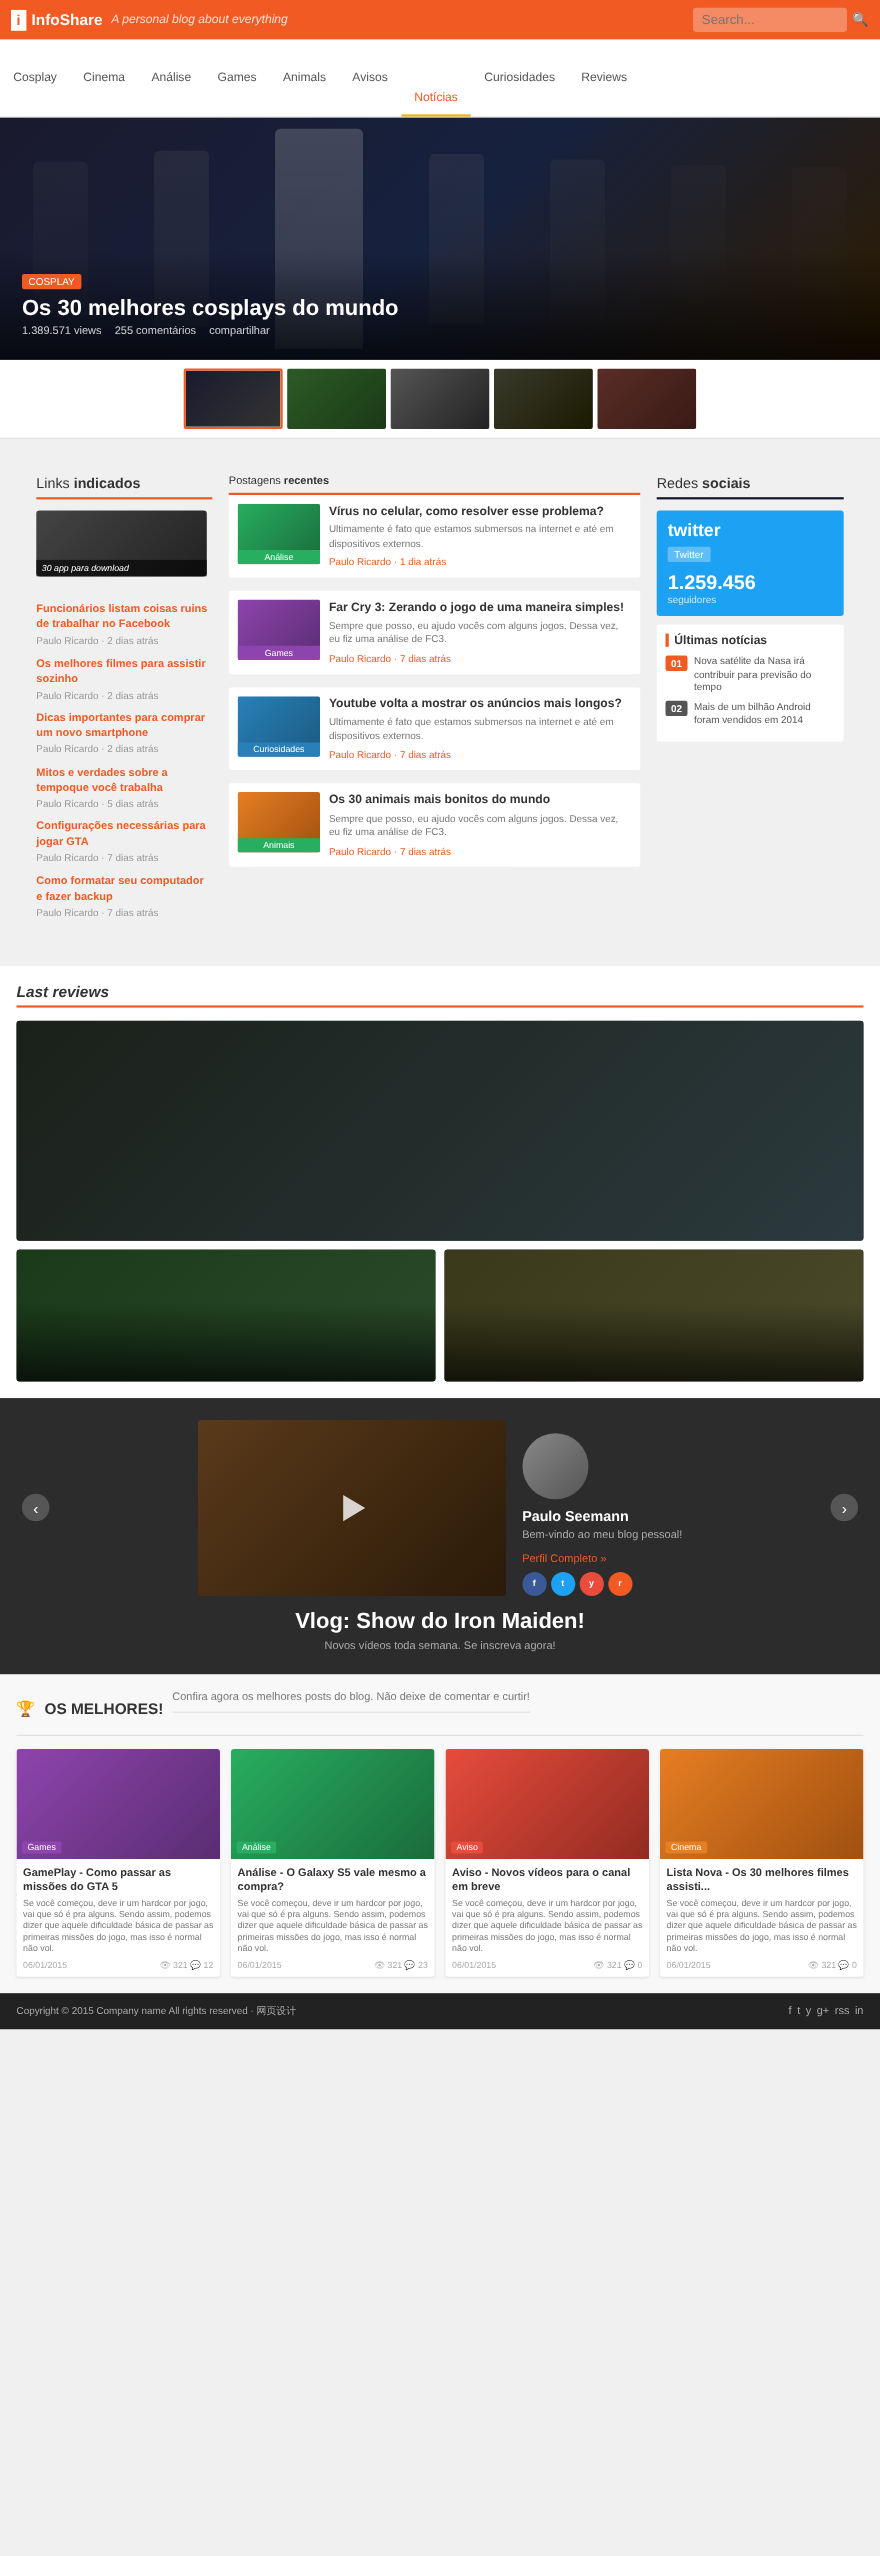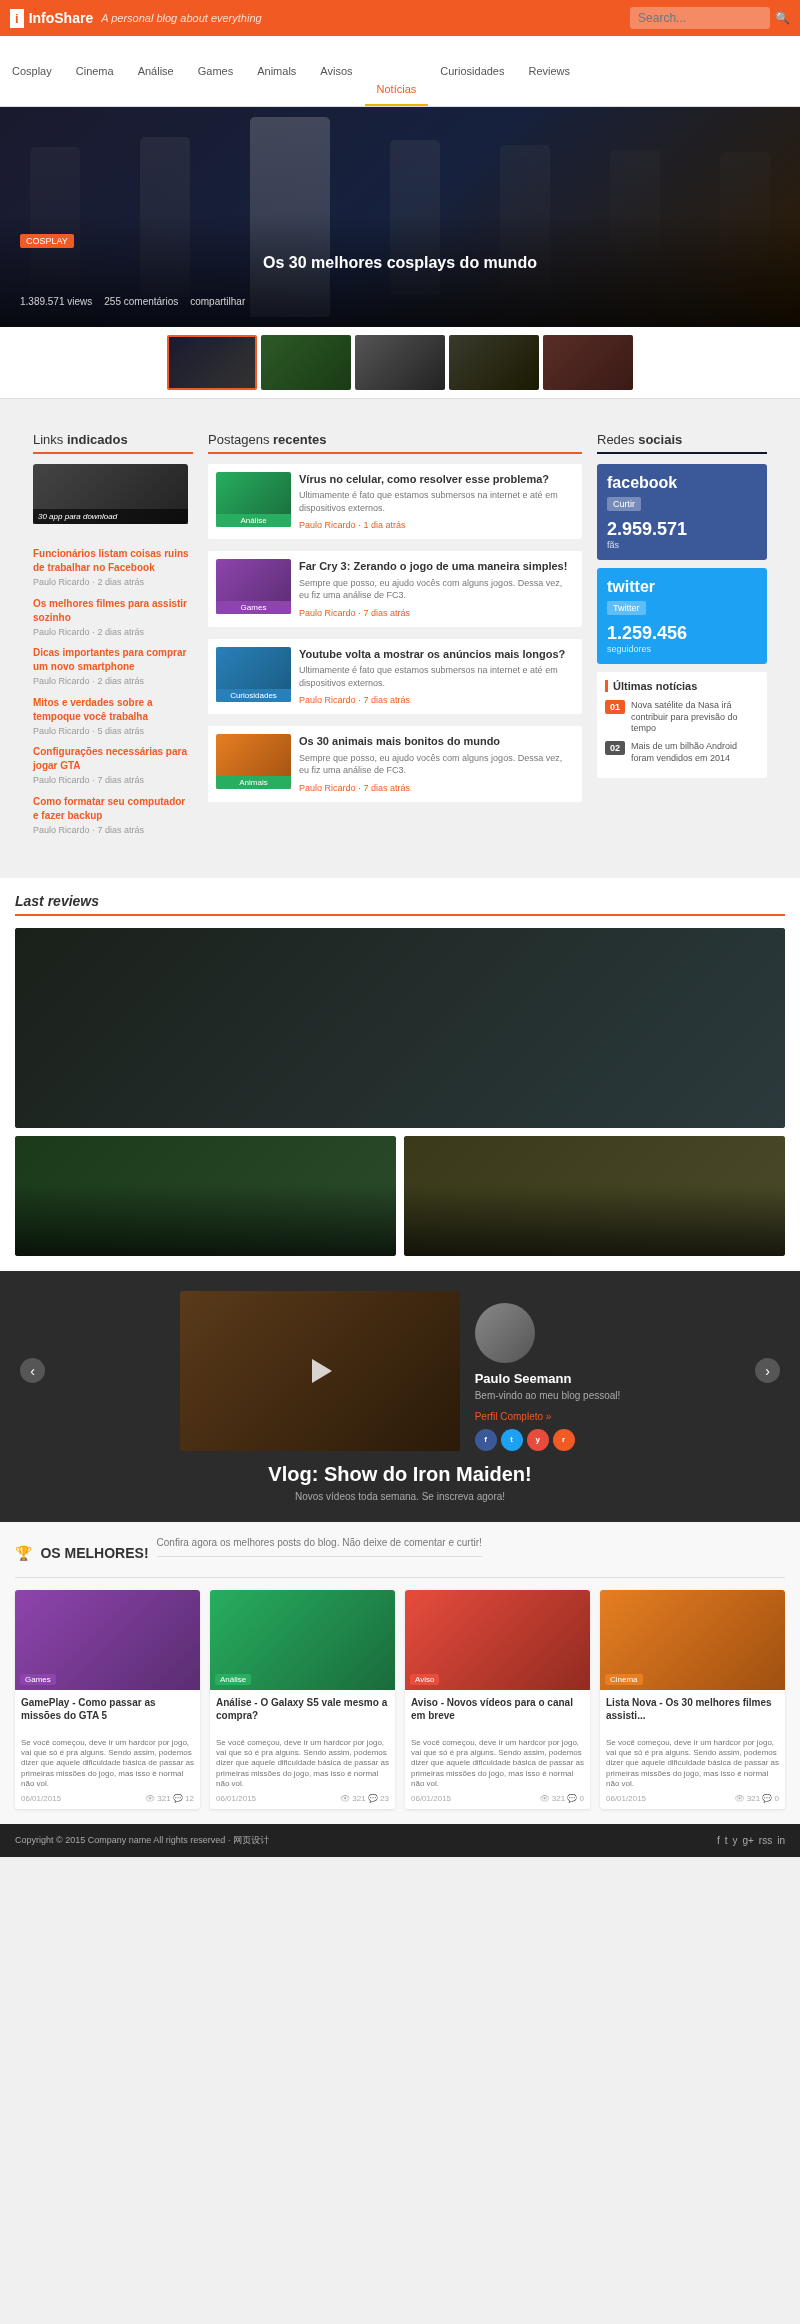--- a/index.html
+++ b/index.html
@@ -16,21 +16,21 @@
     .nav { background: white; border-bottom: 1px solid #ddd; display: flex; align-items: center; }
     .nav a { padding: 9px 12px; font-size: 11px; color: #555; text-decoration: none; display: block; }
     .nav a:hover, .nav a.active { color: #f15a22; }
     .nav a.active { border-bottom: 2px solid #eab308; margin-top: 38px; }
 
     
     .hero { position: relative; height: 220px; overflow: hidden; background: #1a1a2e; display: flex; align-items: flex-end; }
     .hero-bg { width: 100%; height: 100%; background: linear-gradient(135deg, #1a1a2e 0%, #16213e 50%, #2d1b00 100%); position: absolute; top: 0; left: 0; }
     .hero-overlay { position: absolute; bottom: 0; left: 0; right: 0; padding: 20px; background: linear-gradient(transparent, rgba(0,0,0,0.7)); }
     .hero-category { background: #f15a22; color: white; font-size: 9px; padding: 2px 6px; border-radius: 2px; display: inline-block; margin-bottom: 6px; text-transform: uppercase; }
-    .hero-title { color: white; font-size: 16px; font-weight: bold; margin-bottom: 24px; text-align: center; }
+    .hero-title { color: white; font-size: 20px; font-weight: bold; margin-bottom: 4px; }
     .hero-meta { color: rgba(255,255,255,0.8); font-size: 10px; display: flex; gap: 12px; }
     .hero-meta span { display: flex; align-items: center; gap: 3px; }
 
     
     .hero-figures { position: absolute; top: 0; left: 0; right: 0; bottom: 0; display: flex; justify-content: space-around; align-items: center; opacity: 0.4; }
     .hero-figure { width: 50px; height: 180px; background: linear-gradient(to bottom, #888, #444); border-radius: 5px 5px 0 0; }
     .hero-center-figure { width: 80px; height: 200px; background: linear-gradient(to bottom, #aaa, #666); border-radius: 5px 5px 0 0; }
 
     
     .thumbnails-row { background: white; padding: 8px; display: flex; gap: 4px; justify-content: center; border-bottom: 1px solid #ddd; }
@@ -46,21 +46,21 @@
     .col-left h3 { font-size: 13px; font-weight: normal; margin-bottom: 10px; border-bottom: 2px solid #f15a22; padding-bottom: 5px; }
     .col-left h3 span { font-weight: bold; }
     .link-item { margin-bottom: 8px; font-size: 10px; color: #f15a22; line-height: 1.4; }
     .link-item a { color: #f15a22; text-decoration: none; font-weight: bold; }
     .link-author { color: #999; font-size: 9px; margin-top: 1px; }
     .link-thumb { width: 155px; height: 60px; background: linear-gradient(135deg, #444, #222); border-radius: 3px; margin-bottom: 23px; display: flex; align-items: flex-end; font-style: italic; }
     .link-thumb-label { background: rgba(0,0,0,0.6); color: white; font-size: 8px; padding: 3px 5px; width: 100%; }
 
     
     .col-middle { flex: 1; }
-    .col-middle h3 { font-size: 13px; font-weight: normal; margin-bottom: 10px; border-bottom: 2px solid #f15a22; padding-bottom: 5px; }
+    .col-middle h3 { font-size: 10px; font-weight: normal; border-bottom: 2px solid #f15a22; padding-bottom: 5px; }
     .col-middle h3 span { font-weight: bold; }
     .post-item { display: flex; gap: 8px; margin-bottom: 12px; background: white; padding: 8px; border-radius: 2px; }
     .post-thumb { width: 75px; height: 55px; flex-shrink: 0; position: relative; border-radius: 2px; overflow: hidden; }
     .post-thumb-img { width: 100%; height: 100%; background: linear-gradient(135deg, #888, #555); }
     .post-cat { position: absolute; bottom: 0; left: 0; right: 0; color: white; font-size: 8px; padding: 2px 4px; text-align: center; }
     .post-cat.analise { background: #27ae60; }
     .post-cat.games { background: #8e44ad; }
     .post-cat.curiosidades { background: #2980b9; }
     .post-cat.animais { background: #27ae60; }
     .post-info h4 { font-size: 11px; font-weight: bold; color: #333; line-height: 1.3; margin-bottom: 3px; }
@@ -138,21 +138,21 @@
     .best-header .subtitle { font-size: 10px; color: #777; }
     .best-grid { display: grid; grid-template-columns: repeat(4, 1fr); gap: 10px; }
     .best-card { background: white; border-radius: 3px; overflow: hidden; box-shadow: 0 1px 3px rgba(0,0,0,0.1); }
     .best-card-thumb { height: 100px; background: linear-gradient(135deg, #555, #333); position: relative; }
     .best-card-cat { position: absolute; bottom: 5px; left: 5px; color: white; font-size: 8px; padding: 1px 5px; border-radius: 2px; }
     .best-card-cat.games { background: #8e44ad; }
     .best-card-cat.analise { background: #27ae60; }
     .best-card-cat.aviso { background: #e74c3c; }
     .best-card-cat.cinema { background: #e67e22; }
     .best-card-body { padding: 6px; }
-    .best-card-title { font-size: 10px; font-weight: bold; color: #333; line-height: 1.3; margin-bottom: 16px; }
+    .best-card-title { font-size: 10px; font-weight: bold; color: #333; line-height: 1.3; margin-bottom: 4px; }
     .best-card-text { font-size: 8px; color: #777; line-height: 1.3; margin-bottom: 4px; }
     .best-card-meta { display: flex; justify-content: space-between; align-items: center; }
     .best-card-date { font-size: 8px; color: #aaa; }
     .best-card-stats { display: flex; gap: 5px; font-size: 8px; color: #aaa; }
 
     
     .footer { background: #222; color: #aaa; padding: 10px 15px; font-size: 9px; text-align: center; display: flex; align-items: center; justify-content: space-between; }
     .footer-socials { display: flex; gap: 5px; }
     .footer-social { color: #aaa; font-size: 10px; }
     .icon-trophy::before { content: "🏆"; font-size: 14px; }
@@ -305,28 +305,20 @@
         <h4><a href="#">Os 30 animais mais bonitos do mundo</a></h4>
         <p>Sempre que posso, eu ajudo vocês com alguns jogos. Dessa vez, eu fiz uma análise de FC3.</p>
         <span class="post-author">Paulo Ricardo · 7 dias atrás</span>
       </div>
     </div>
   </div>
 
   <div class="col-right">
     <h3>Redes <span>sociais</span></h3>
 
-    <div class="social-box facebook">
-      <div class="social-name">facebook</div>
-      <div style="margin:4px 0;">
-        <span class="social-btn">Curtir</span>
-      </div>
-      <div class="social-count">2.959.571</div>
-      <div class="social-label">fãs</div>
-    </div>
 
     <div class="social-box twitter">
       <div class="social-name">twitter</div>
       <div style="margin:4px 0;">
         <span class="social-btn">Twitter</span>
       </div>
       <div class="social-count">1.259.456</div>
       <div class="social-label">seguidores</div>
     </div>
 

